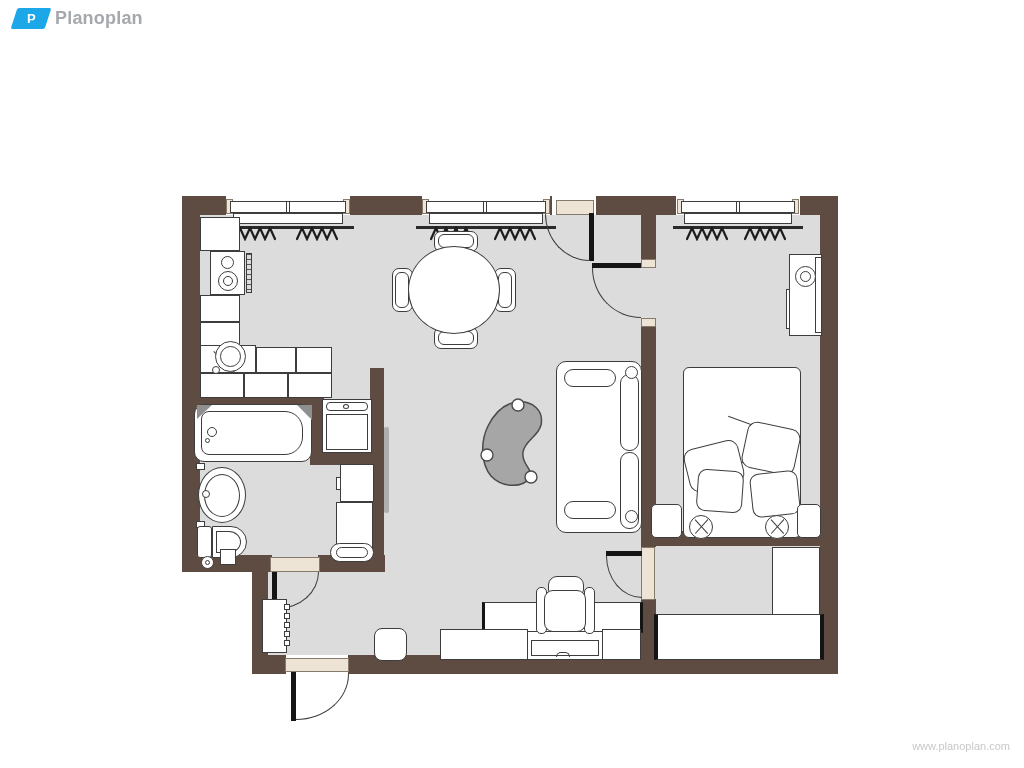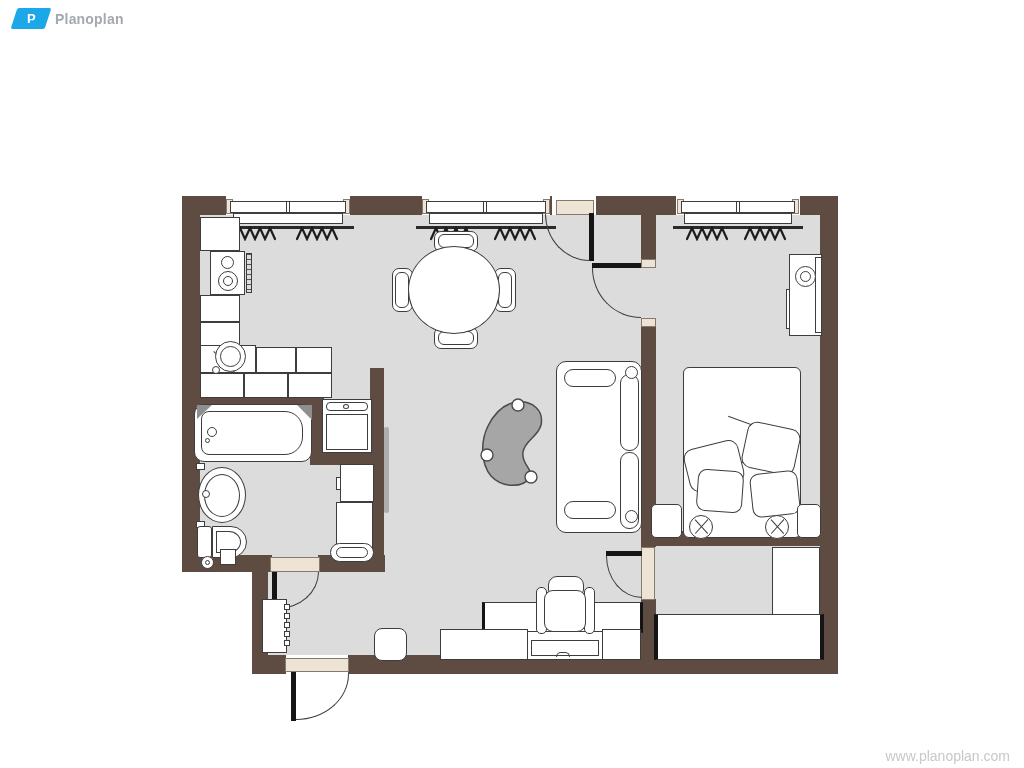--- a/index.html
+++ b/index.html
@@ -21,22 +21,22 @@
   .lineh{border-top:1.2px solid var(--line,#3d3d3d);height:0;background:none}
   .wheel{background:#fff;border:1.3px solid var(--line,#3d3d3d);border-radius:50%}
   .wheel::before,.wheel::after{content:"";position:absolute;left:50%;top:6%;bottom:6%;width:1.3px;background:var(--line,#3d3d3d)}
   .wheel::before{transform:rotate(42deg)}
   .wheel::after{transform:rotate(-42deg)}
   .stripes{background:repeating-linear-gradient(180deg,#555 0 1px,transparent 1px 5px);border:1px solid var(--line,#3d3d3d)}
   #logo{left:14px;top:8px;display:flex;align-items:center;gap:7px}
   #logo .flag{width:34px;height:21px;background:var(--brand-blue,#1ba7e8);transform:skewX(-18deg);
       border-radius:2px;display:flex;align-items:center;justify-content:center}
   #logo .flag span{transform:skewX(18deg);color:#fff;font-weight:bold;font-size:13px}
-  #logo .brand{color:var(--logo-text,#a5a9ad);font-size:14px;font-weight:bold;letter-spacing:.2px}
-  #watermark{right:14px;bottom:4px;font-size:14px;color:var(--watermark-text,#c8c8c8)}
+  #logo .brand{color:var(--logo-text,#a5a9ad);font-size:18px;font-weight:bold;letter-spacing:.2px}
+  #watermark{right:14px;bottom:16px;font-size:11px;color:var(--watermark-text,#c8c8c8)}
 </style>
 </head>
 <body>
 
 <div class="a" id="plan" style="left:0;top:0;width:1024px;height:768px">
 
   <div class="a floor" style="left:200px;top:215px;width:620px;height:440px"></div>
   <div class="a white" style="left:182px;top:572px;width:70px;height:102px"></div>
 
   <div class="a wall" style="left:182px;top:196px;width:656px;height:19px"></div>

